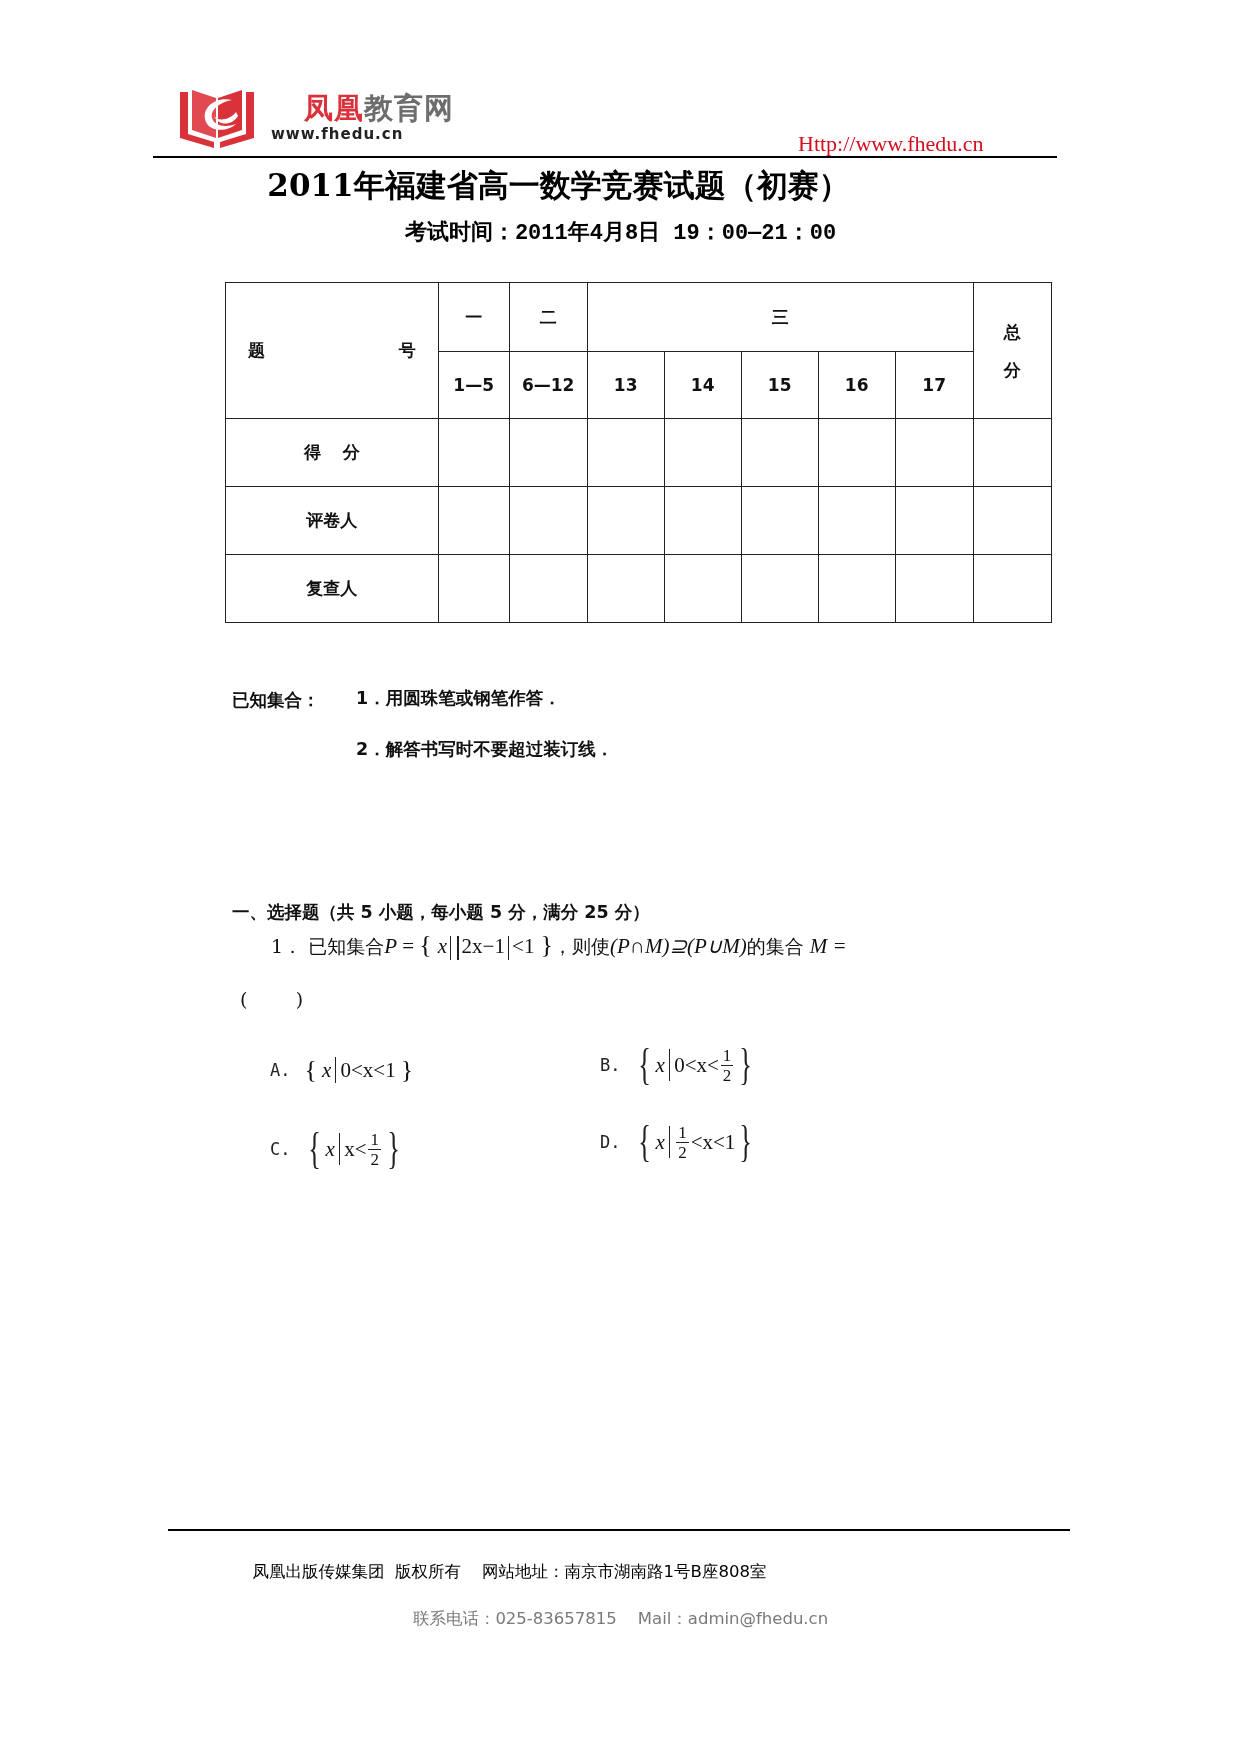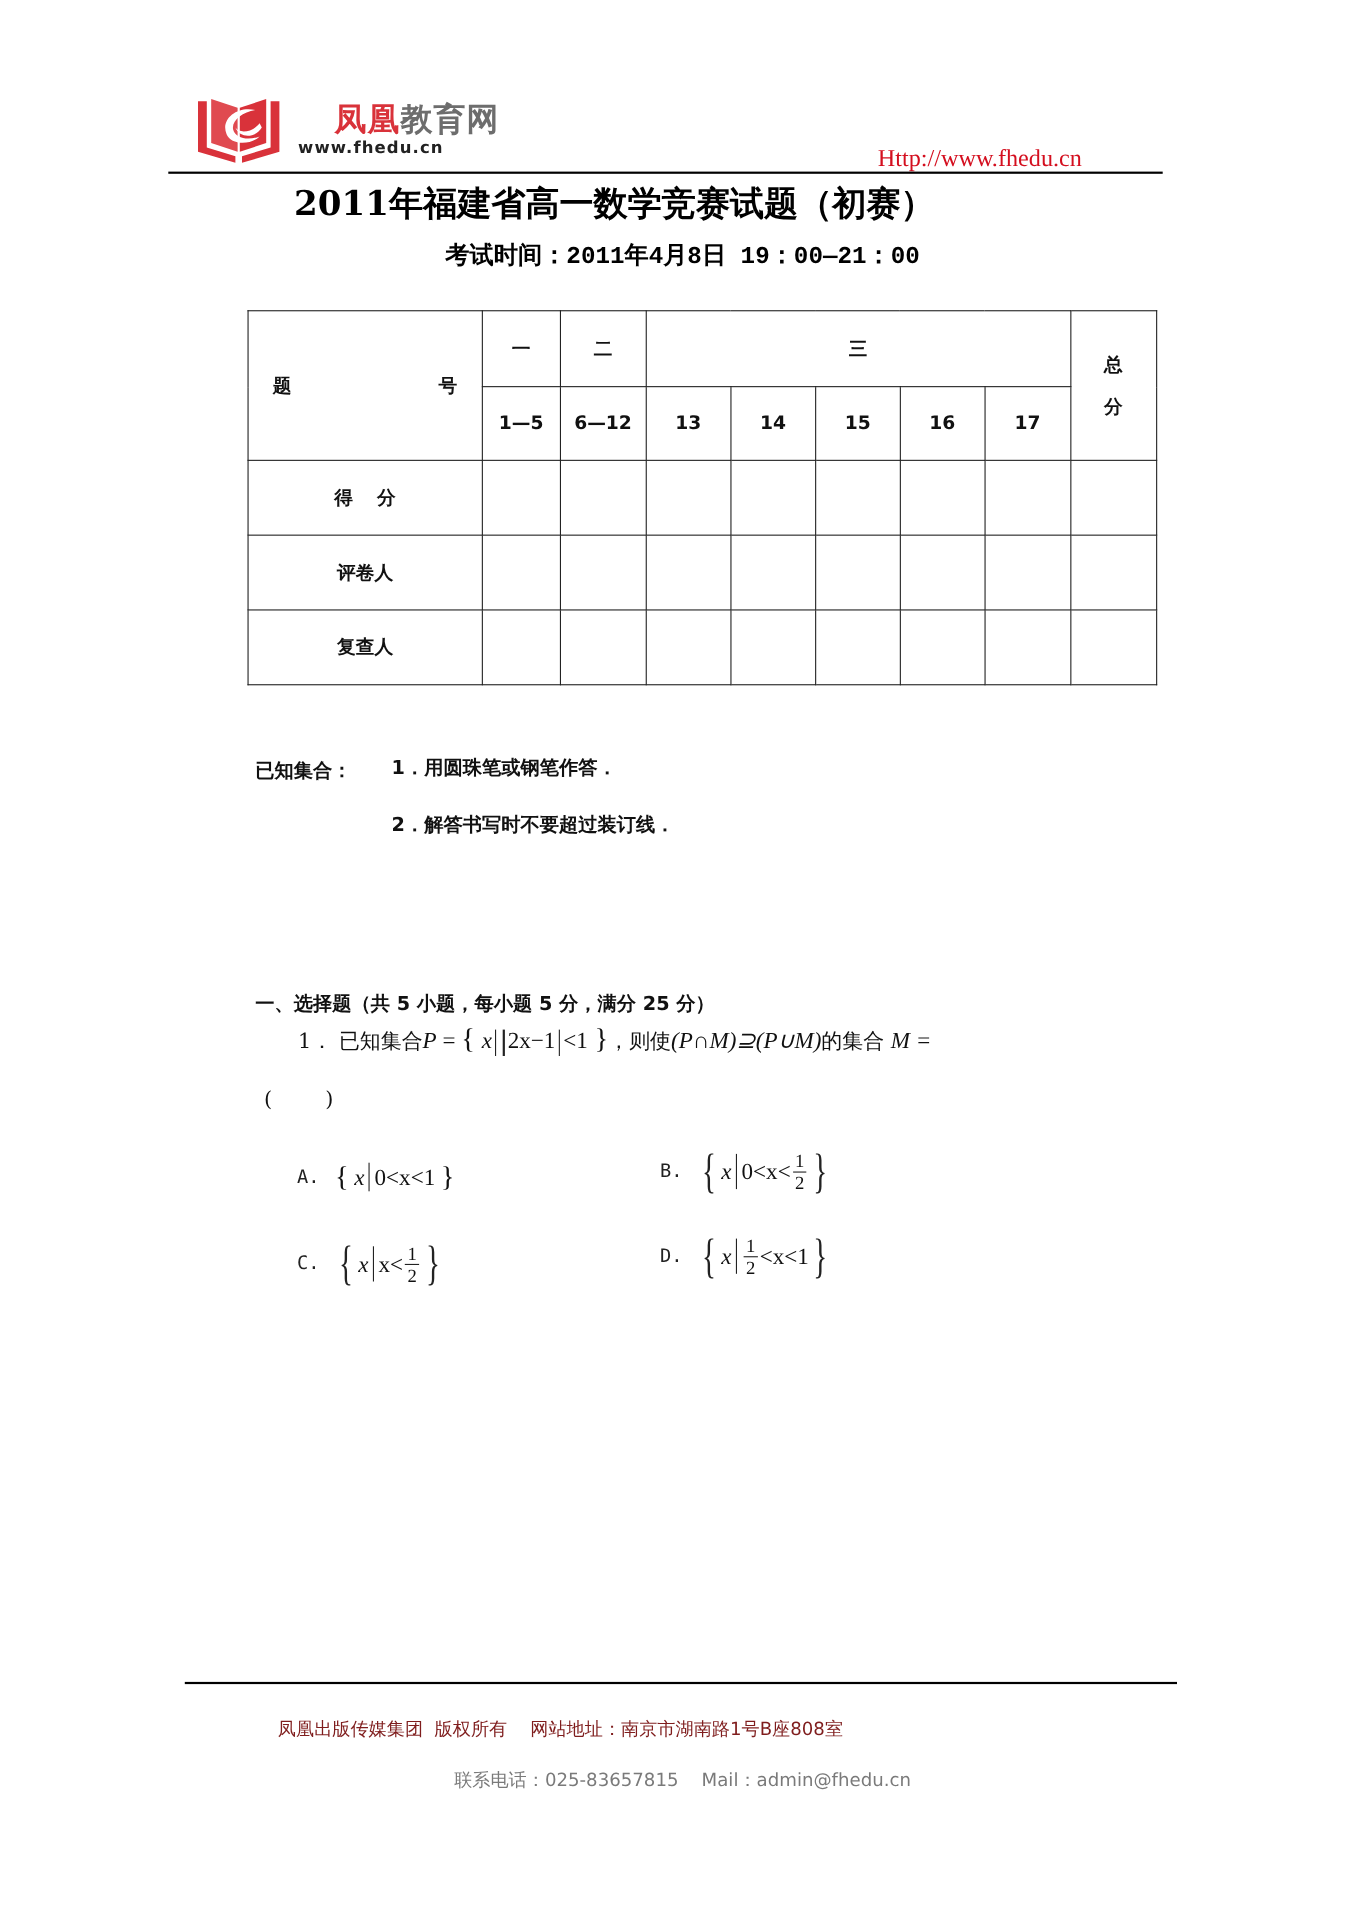--- a/index.html
+++ b/index.html
@@ -50,21 +50,21 @@
     .opt-c { left: 270px; top: 1124px; }
     .opt-d { left: 600px; top: 1117px; }
     .opt .letter { font-family: "DejaVu Sans Mono", monospace; font-size: 17px; margin-right: 14px; color: #222; }
     .opt .big-brace { font-size: 44px; line-height: 50px; font-weight: normal; color: #222; transform: scaleX(0.6); display: inline-block; }
     .opt .tall-bar { display: inline-block; width: 1.2px; height: 32px; background: #222; margin: 0 4px; }
     .frac { display: inline-flex; flex-direction: column; align-items: center; font-style: normal; font-size: 17px; line-height: 19px; margin: 0 2px; vertical-align: middle; }
     .frac .num { border-bottom: 1.2px solid #222; padding: 0 2px; }
 
     
     .footer-rule { left: 168px; top: 1529px; width: 902px; height: 2px; background: #000; }
-    .footer-line1 { left: 0; width: 1019px; top: 1561px; text-align: center; font-family: "DejaVu Sans", sans-serif; font-size: 16.5px; color: #7f1d1d; white-space: pre; }
+    .footer-line1 { left: 0; width: 1019px; top: 1561px; text-align: center; font-family: "DejaVu Sans", sans-serif; font-size: 16.5px; color: #000000; white-space: pre; }
     .footer-line2 { left: 0; width: 1241px; top: 1608px; text-align: center; font-family: "DejaVu Sans", sans-serif; font-size: 16.5px; color: #7a7a7a; white-space: pre; }
   </style>
 </head>
 <body>
 
 <div class="abs logo-mark">
   <svg width="82" height="64" viewBox="0 0 82 64">
     <path d="M4 6 L12 6 L12 48 L38 56 L38 62 L4 52 Z" fill="#d9323a"></path>
     <path d="M78 6 L70 6 L70 48 L44 56 L44 62 L78 52 Z" fill="#d9323a"></path>
     <path d="M16 4 L40 12 L40 52 L16 44 Z" fill="#e04a50"></path>

